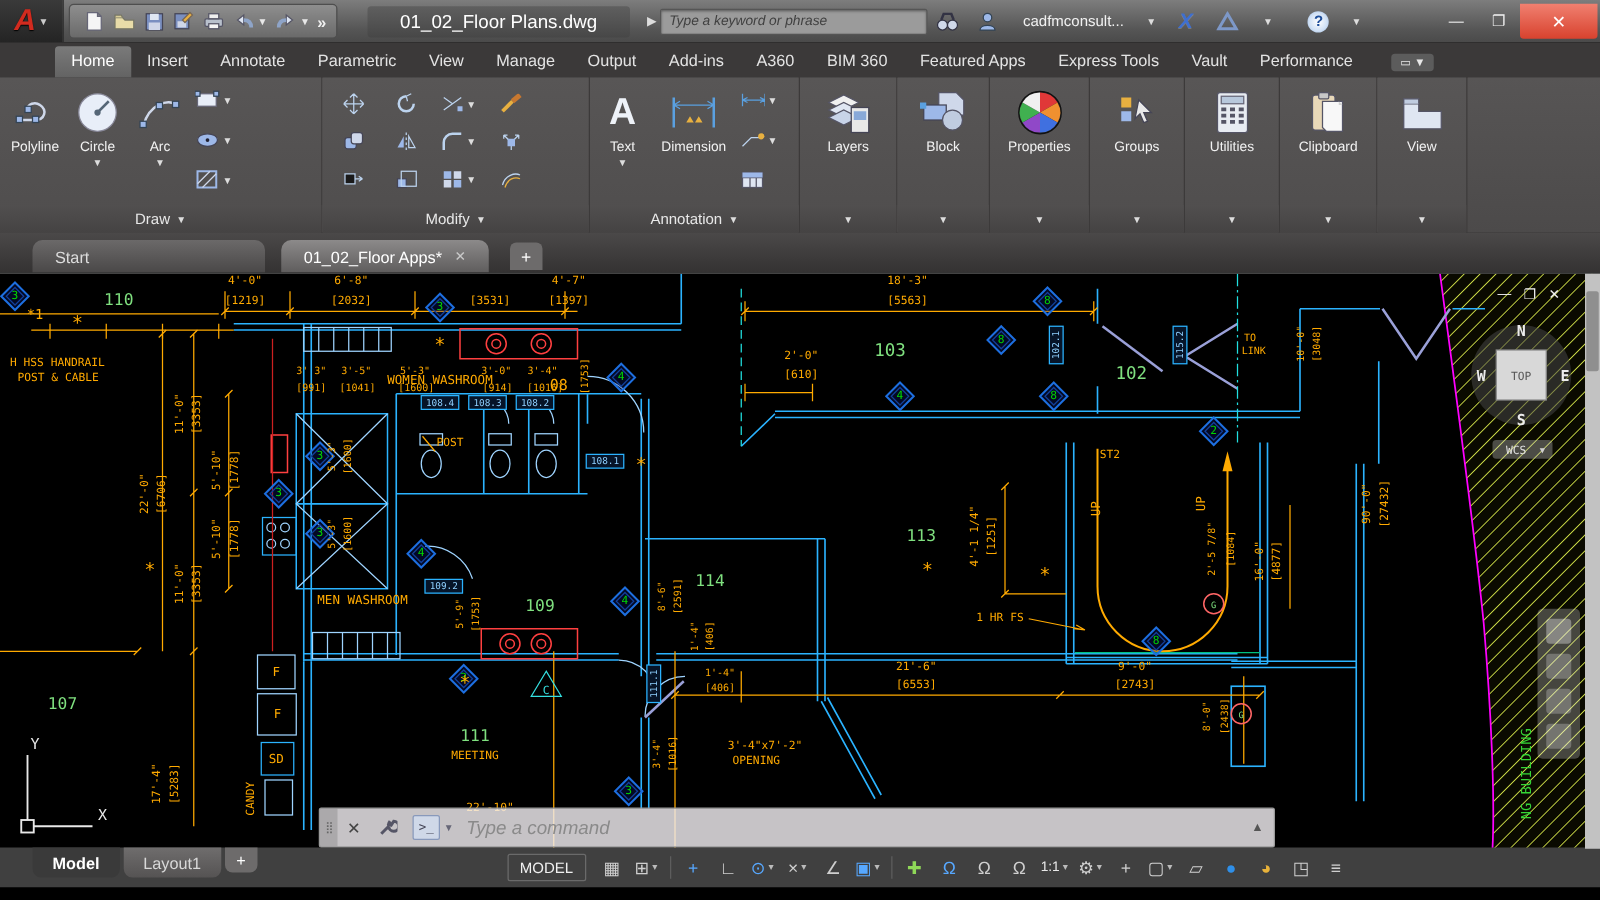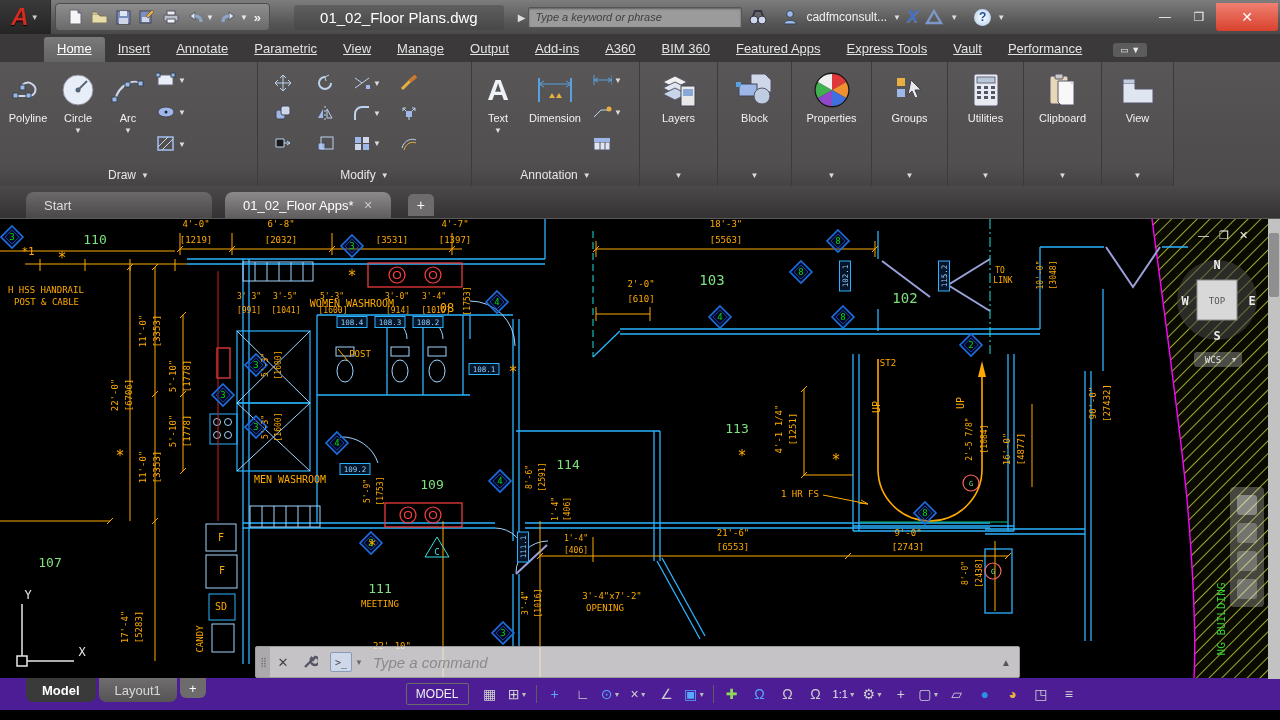--- a/index.html
+++ b/index.html
@@ -11,31 +11,31 @@
   #appbtn .dd{color:#ccc;font-size:8px;margin-left:2px;}
   .qat{display:flex;align-items:center;gap:6px;padding:0 10px;height:26px;margin-left:4px;background:linear-gradient(180deg,#8e8e8e,#6a6a6a);border-radius:4px;border:1px solid #4e4e4e;}
   .qicon{width:18px;height:18px;display:flex;align-items:center;justify-content:center;}
   .qicon svg{display:block;}
   .qdd{color:#e8e8e8;font-size:8px;margin-left:-4px;}
   .qmore{color:#f0f0f0;font-size:13px;font-weight:bold;letter-spacing:-2px;}
   #title-center{flex:0 0 auto;margin-left:24px;padding:4px 26px;background:linear-gradient(180deg,#5f5f5f,#474747);border-radius:3px;color:#fff;font-size:15px;}
   #search-wrap{display:flex;align-items:center;margin-left:14px;}
   #search-arrow{color:#ddd;font-size:10px;margin-right:3px;}
   #search-box{width:200px;height:19px;background:#9b9b9b;border:1px solid #555;border-radius:2px;color:#3f3f3f;font-style:italic;font-size:11px;line-height:19px;padding:0 6px;box-shadow:inset 0 1px 2px rgba(0,0,0,.4);}
-  #signin{display:flex;align-items:center;gap:6px;margin-left:12px;color:#f2f2f2;font-size:12px;text-align:center;}
+  #signin{display:flex;align-items:center;gap:18px;margin-left:12px;color:#f2f2f2;font-size:12px;text-align:center;}
   #signin .dd{font-size:8px;color:#ddd;}
   .tb-icon{width:20px;height:20px;display:flex;align-items:center;justify-content:center;}
   #x-logo{color:#3e6fd0;font-weight:bold;font-style:italic;font-size:17px;text-shadow:0 1px 0 #fff3;}
   #help-circle{width:17px;height:17px;border-radius:50%;background:radial-gradient(#fff,#cfe0f5 60%,#8badd8);color:#1d4d9a;font-weight:bold;font-size:12px;display:flex;align-items:center;justify-content:center;}
   #win-controls{margin-left:auto;display:flex;align-items:center;height:34px;}
   .winbtn{width:34px;height:26px;display:flex;align-items:center;justify-content:center;color:#f0f0f0;font-size:12px;}
   #close-btn{width:62px;height:28px;background:linear-gradient(180deg,#f08070,#d8422e);border-radius:0 0 3px 3px;color:#fff;font-size:14px;display:flex;align-items:center;justify-content:center;margin-right:2px;}
   
   #tabrow{position:absolute;left:0;top:34px;width:1280px;height:28px;background:#3b3939;display:flex;align-items:flex-end;padding-left:44px;box-sizing:border-box;}
-  .rtab{padding:4px 13px 6px;color:#e3e3e3;font-size:13px;text-decoration:underline;}
+  .rtab{padding:4px 13px 6px;color:#e3e3e3;font-size:13px;}
   .rtab.active{background:linear-gradient(180deg,#7a7a7a,#636363);color:#fff;border-radius:3px 3px 0 0;}
   #ribbon-collapse{margin-left:18px;margin-bottom:5px;background:#5c5c5c;border-radius:3px;color:#e8e8e8;font-size:9px;padding:2px 7px;}
   
   #ribbon{position:absolute;left:0;top:62px;width:1280px;height:124px;background:linear-gradient(180deg,#5b5959,#504e4e);display:flex;}
   .panel{position:relative;height:124px;background:linear-gradient(180deg,#585656,#4f4d4d);border-right:1px solid #3c3a3a;box-sizing:border-box;flex:0 0 auto;}
   .pbody{height:100px;display:flex;align-items:flex-start;padding:4px 4px 0;box-sizing:border-box;gap:2px;}
   .pcap{position:absolute;bottom:0;left:0;right:0;height:22px;background:linear-gradient(180deg,#514f4f,#454343);color:#e8e8e8;font-size:12px;display:flex;align-items:center;justify-content:center;gap:5px;}
   .pcap .dd{font-size:8px;color:#ddd;}
   .bigbtn{width:48px;height:94px;display:flex;flex-direction:column;align-items:center;color:#f2f2f2;font-size:11px;padding-top:4px;box-sizing:border-box;gap:2px;}
   .bigbtn .ic{height:40px;display:flex;align-items:center;justify-content:center;}
@@ -63,21 +63,21 @@
   #cmdline{position:absolute;left:255px;top:427px;width:763px;height:30px;display:flex;align-items:stretch;z-index:7;border:1px solid #9a9a9a;background:rgba(242,238,242,0.82);border-radius:2px;}
   #cmd-grip{width:14px;background:rgba(120,120,120,0.35);display:flex;align-items:center;justify-content:center;color:#666;font-size:9px;letter-spacing:-1px;}
   #cmd-x{width:26px;display:flex;align-items:center;justify-content:center;color:#444;font-size:13px;}
   #cmd-wrench{width:28px;display:flex;align-items:center;justify-content:center;}
   #cmd-prompt{display:flex;align-items:center;gap:3px;margin-left:6px;}
   #cmd-prompt .pbox{width:20px;height:18px;background:#cfd8e8;border:1px solid #8899bb;border-radius:2px;color:#445;font-size:10px;display:flex;align-items:center;justify-content:center;font-family:"DejaVu Sans Mono",monospace;}
   #cmd-prompt .dd{font-size:8px;color:#667;}
   #cmd-text{flex:1;display:flex;align-items:center;margin-left:10px;color:#8a8a8a;font-style:italic;font-size:15px;font-family:Liberation Sans, sans-serif;}
   #cmd-up{width:26px;display:flex;align-items:center;justify-content:center;color:#555;font-size:10px;}
   
-  #statusbar{position:absolute;left:0;top:678px;width:1280px;height:32px;background:#4c1d95;display:flex;align-items:center;}
+  #statusbar{position:absolute;left:0;top:678px;width:1280px;height:32px;background:#404040;display:flex;align-items:center;}
   #layout-tabs{display:flex;align-items:flex-start;height:32px;padding-left:26px;}
   .ltab{height:24px;display:flex;align-items:center;padding:0 16px;font-size:13px;color:#d8d8d8;background:linear-gradient(180deg,#6f6d6d,#555353);border-radius:0 0 7px 7px;margin-right:3px;}
   .ltab.active{background:#3a3a3a;color:#fff;font-weight:bold;}
   .ltab-new{width:26px;height:20px;background:#6d6b6b;border-radius:0 0 6px 6px;color:#fff;font-size:13px;display:flex;align-items:center;justify-content:center;}
   #model-space-btn{margin-left:200px;border:1px solid #6a6a6a;color:#f0f0f0;font-size:12px;padding:3px 9px;border-radius:2px;}
   #status-icons{display:flex;align-items:center;margin-left:8px;gap:2px;}
   .sbi{min-width:22px;height:22px;display:flex;align-items:center;justify-content:center;color:#cfcfcf;font-size:14px;gap:1px;padding:0 2px;border-radius:2px;}
   .sbi.on{color:#57a8ff;}
   .sbi.green{color:#8fd858;}
   .sbi.blue{color:#2f8fe8;}

